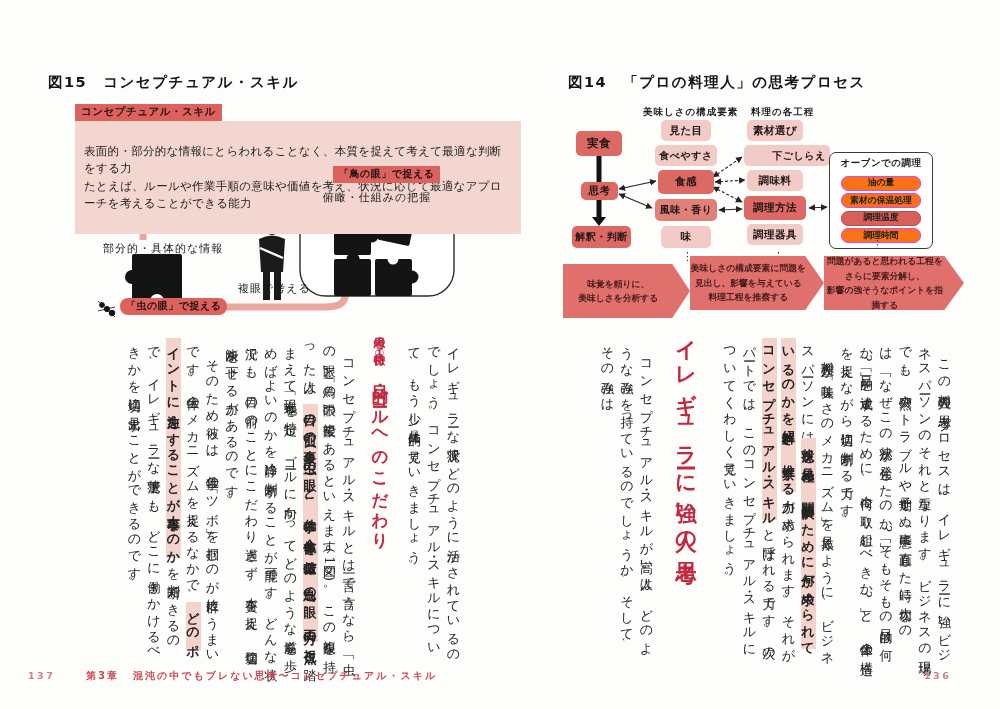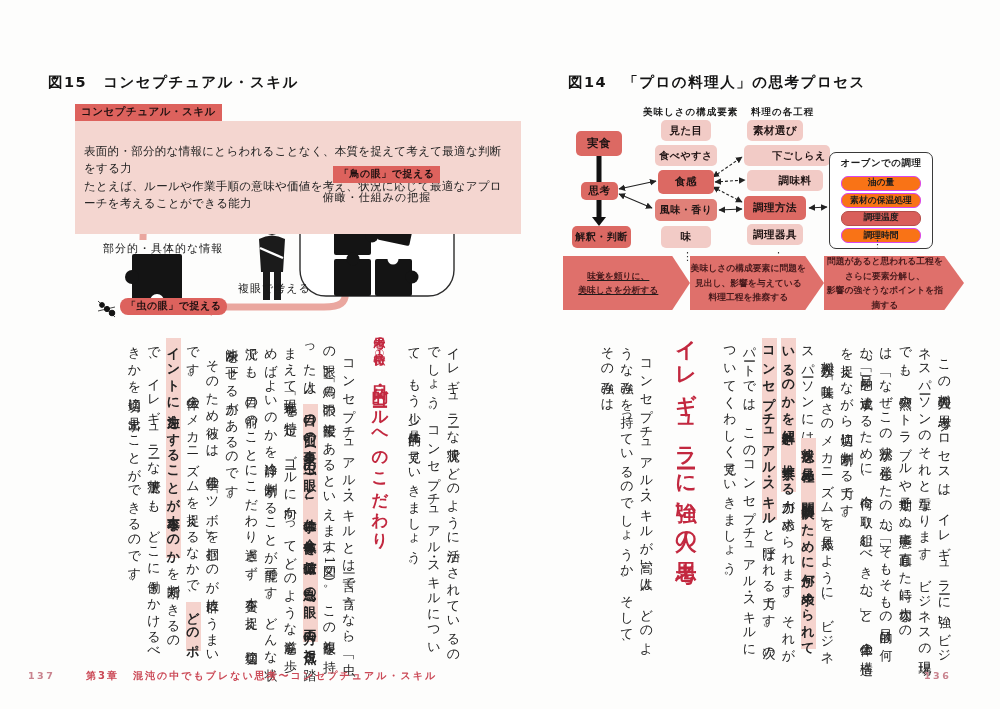--- a/index.html
+++ b/index.html
@@ -174,35 +174,35 @@
 
     <div class="box light" style="left:106px;top:60px;width:50px;height:21px;">見た目</div>
     <div class="box light" style="left:100px;top:85px;width:62px;height:21px;font-size:10px;">食べやすさ</div>
     <div class="box dark" style="left:103px;top:110px;width:56px;height:24px;">食感</div>
     <div class="box mid" style="left:100px;top:139px;width:62px;height:22px;font-size:10px;">風味・香り</div>
     <div class="box light" style="left:106px;top:166px;width:50px;height:22px;">味</div>
     <div class="dots" style="left:127px;top:190px;">⋮</div>
 
     <div class="box light" style="left:192px;top:60px;width:56px;height:21px;">素材選び</div>
     <div class="box light" style="left:189px;top:85px;width:62px;height:21px;font-size:10px;padding-left:24px;">下ごしらえ</div>
-    <div class="box light" style="left:192px;top:110px;width:56px;height:21px;padding-left:20px;">調味料</div>
+    <div class="box light" style="left:192px;top:110px;width:56px;height:21px;">調味料</div>
     <div class="box dark" style="left:189px;top:136px;width:62px;height:24px;">調理方法</div>
     <div class="box light" style="left:192px;top:164px;width:56px;height:21px;">調理器具</div>
     <div class="dots" style="left:218px;top:190px;">⋮</div>
 
     <div class="oven" style="left:274px;top:92px;width:92px;">
       <div class="oven-title">オーブンでの調理</div>
       <div class="oven-row light">油の量</div>
       <div class="oven-row light">素材の保温処理</div>
       <div class="oven-row dark">調理温度</div>
       <div class="oven-row light">調理時間</div>
     </div>
     <div class="dots" style="left:317px;top:178px;">⋮</div>
 
-    <div class="step-arrow" style="left:8px;top:196px;width:127px;height:54px;text-decoration:underline;">
+    <div class="step-arrow" style="left:8px;top:204px;width:127px;height:54px;">
       <div class="step-text">
           <div>味覚を頼りに、</div>
           <div>美味しさを分析する</div>
         </div>
     </div>
     <div class="step-arrow" style="left:135px;top:196px;width:134px;height:54px;">
       <div class="step-text">
           <div>美味しさの構成要素に問題を</div>
           <div>見出し、影響を与えている</div>
           <div>料理工程を推察する</div>

